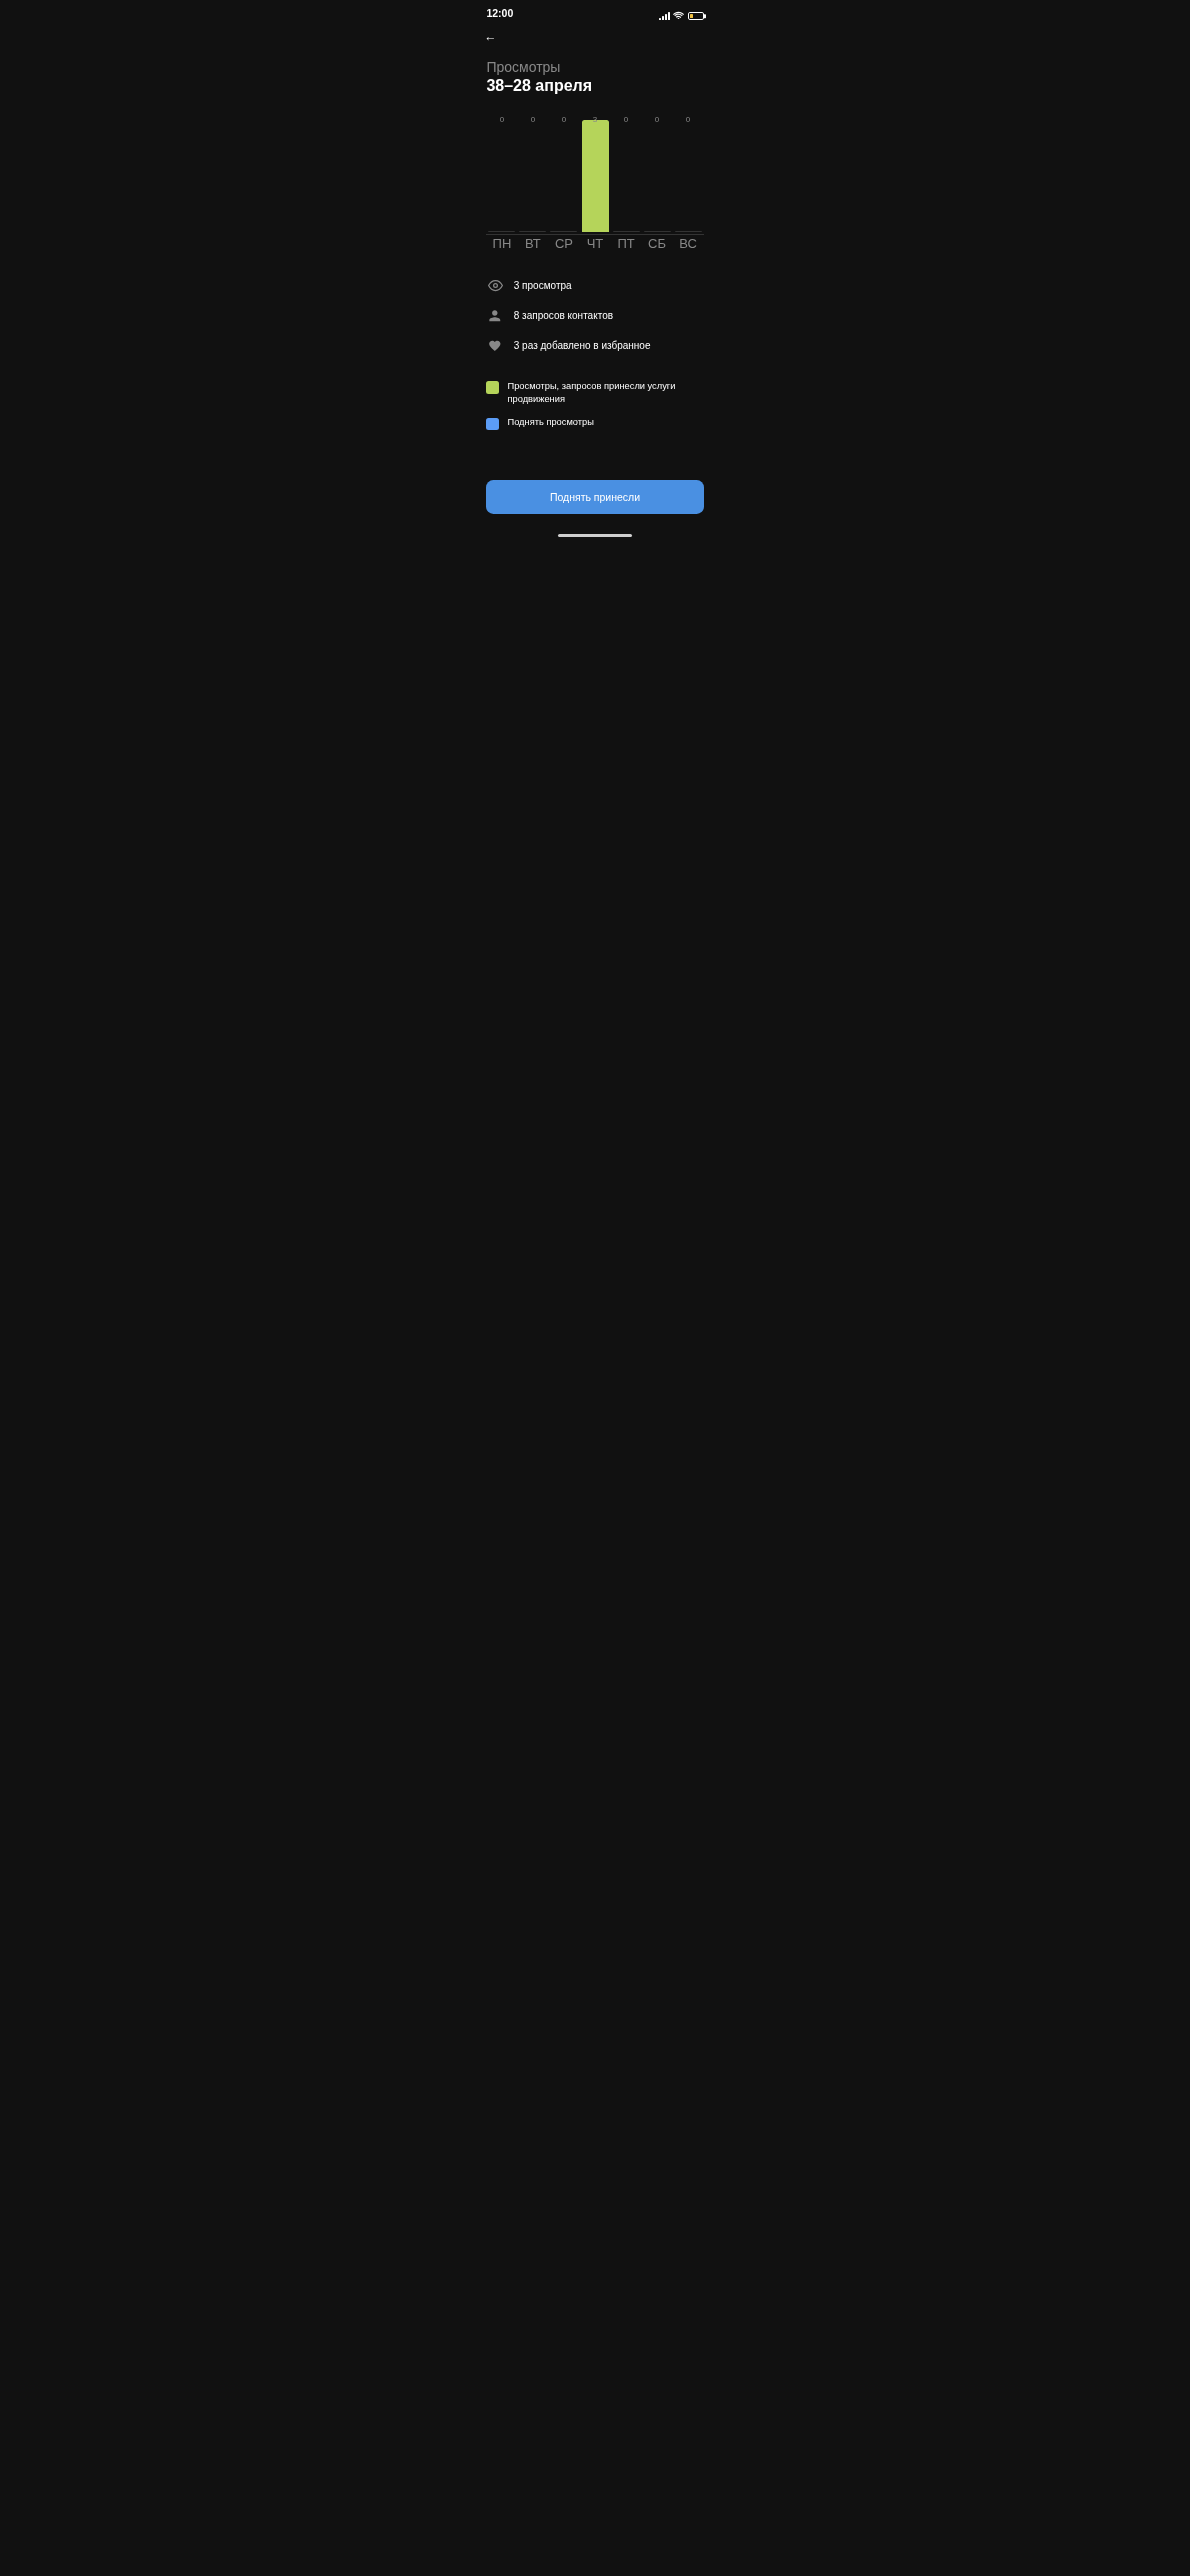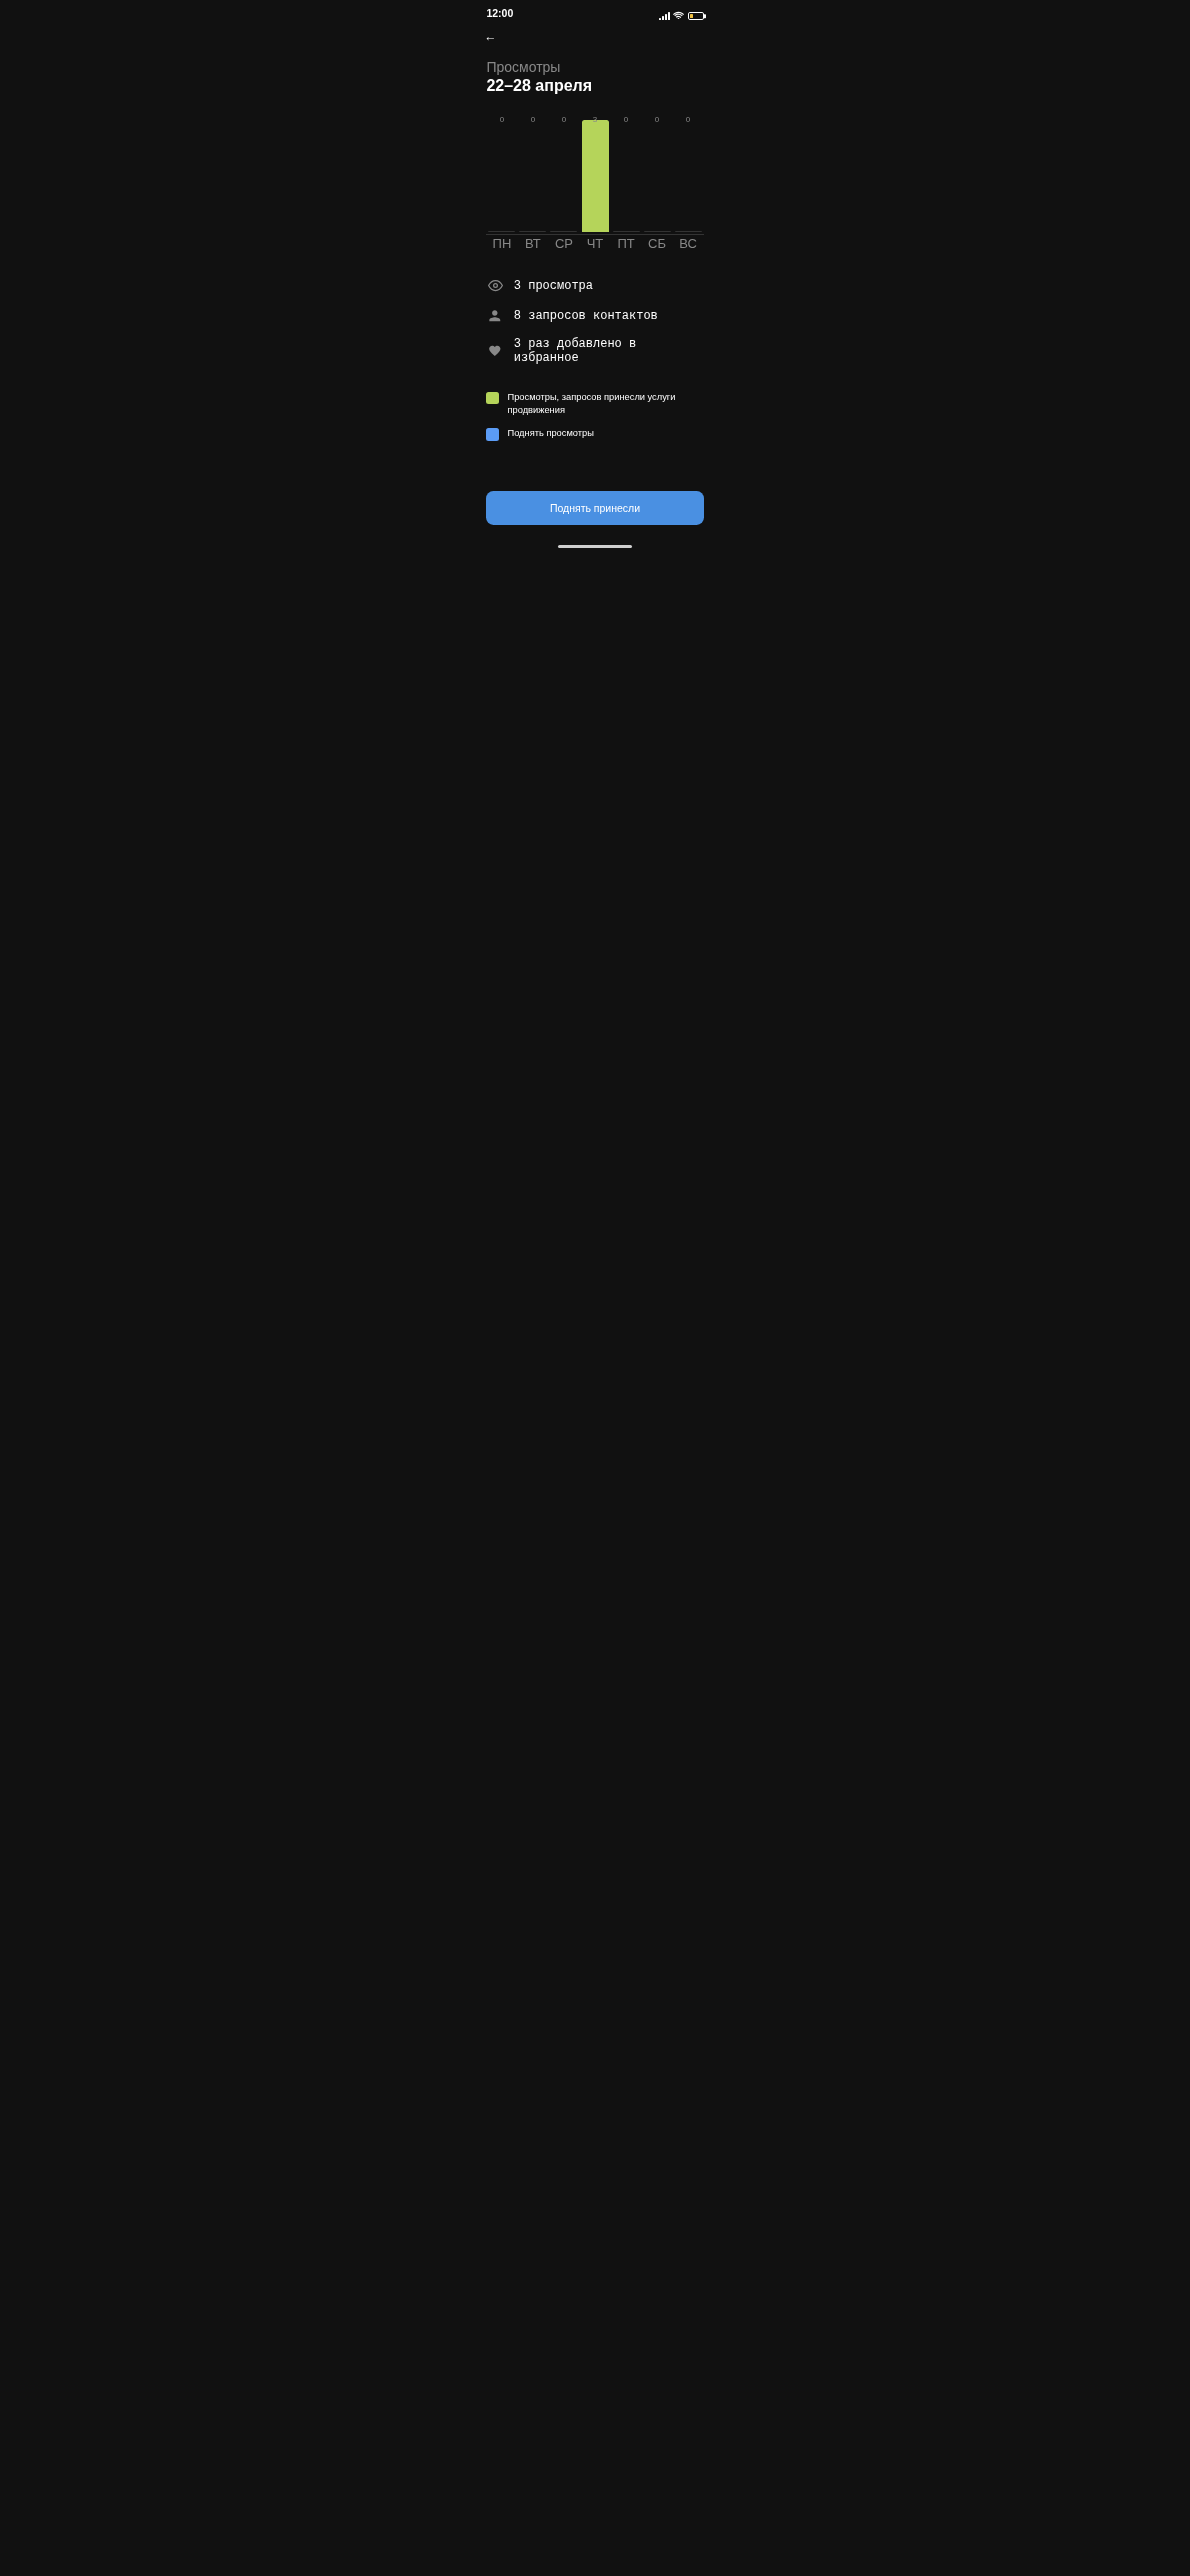--- a/index.html
+++ b/index.html
@@ -189,23 +189,22 @@
     .stat-icon {
       width: 17.4px;
       height: 17.4px;
       display: flex;
       align-items: center;
       justify-content: center;
       flex-shrink: 0;
     }
 
     .stat-text {
-      font-size: 12px;
-      color: #ffffff;
-      font-family: Liberation Mono, monospace;
+      font-size: 10px;
+      color: #ffffff;
     }
 
     .legend-section {
       padding: 5px 12.4px 10px 12.4px;
     }
 
     .legend-row {
       display: flex;
       align-items: flex-start;
       gap: 8.7px;
@@ -308,21 +307,21 @@
 </div>
 
 <div class="nav-bar">
   <div class="back-link">
     <span class="back-arrow">←</span>
   </div>
 </div>
 
 <div class="header-section">
   <div class="page-subtitle">Просмотры</div>
-  <div class="page-title">22–28 апреля</div>
+  <div class="page-title">38–28 апреля</div>
 </div>
 
 <div class="chart-section">
   <div class="chart-container" id="chart-container">
   <div class="chart-bar-wrapper">
         <span class="bar-value">0</span>
         <div class="bar-fill" style="height: 1.2px;"></div>
         <div class="bar-line"></div>
         <span class="bar-label">ПН</span>
       </div>

